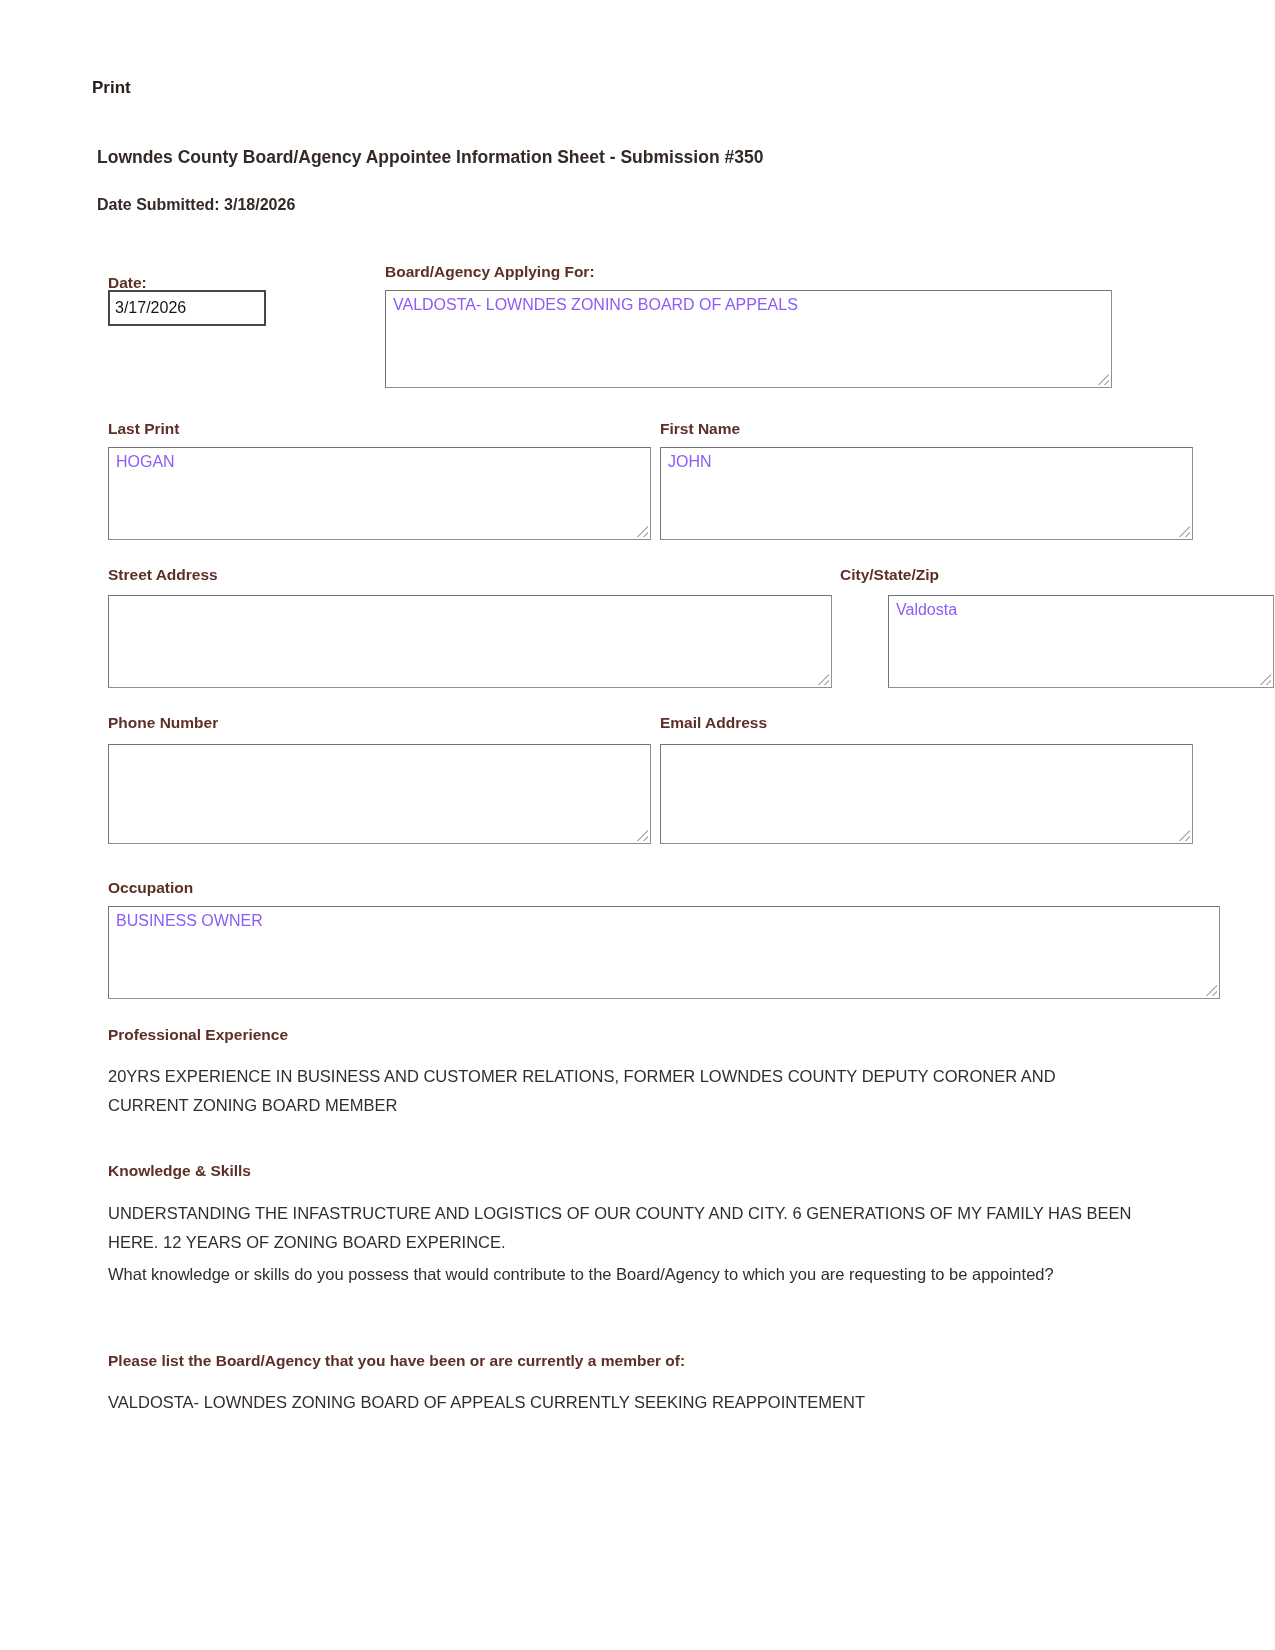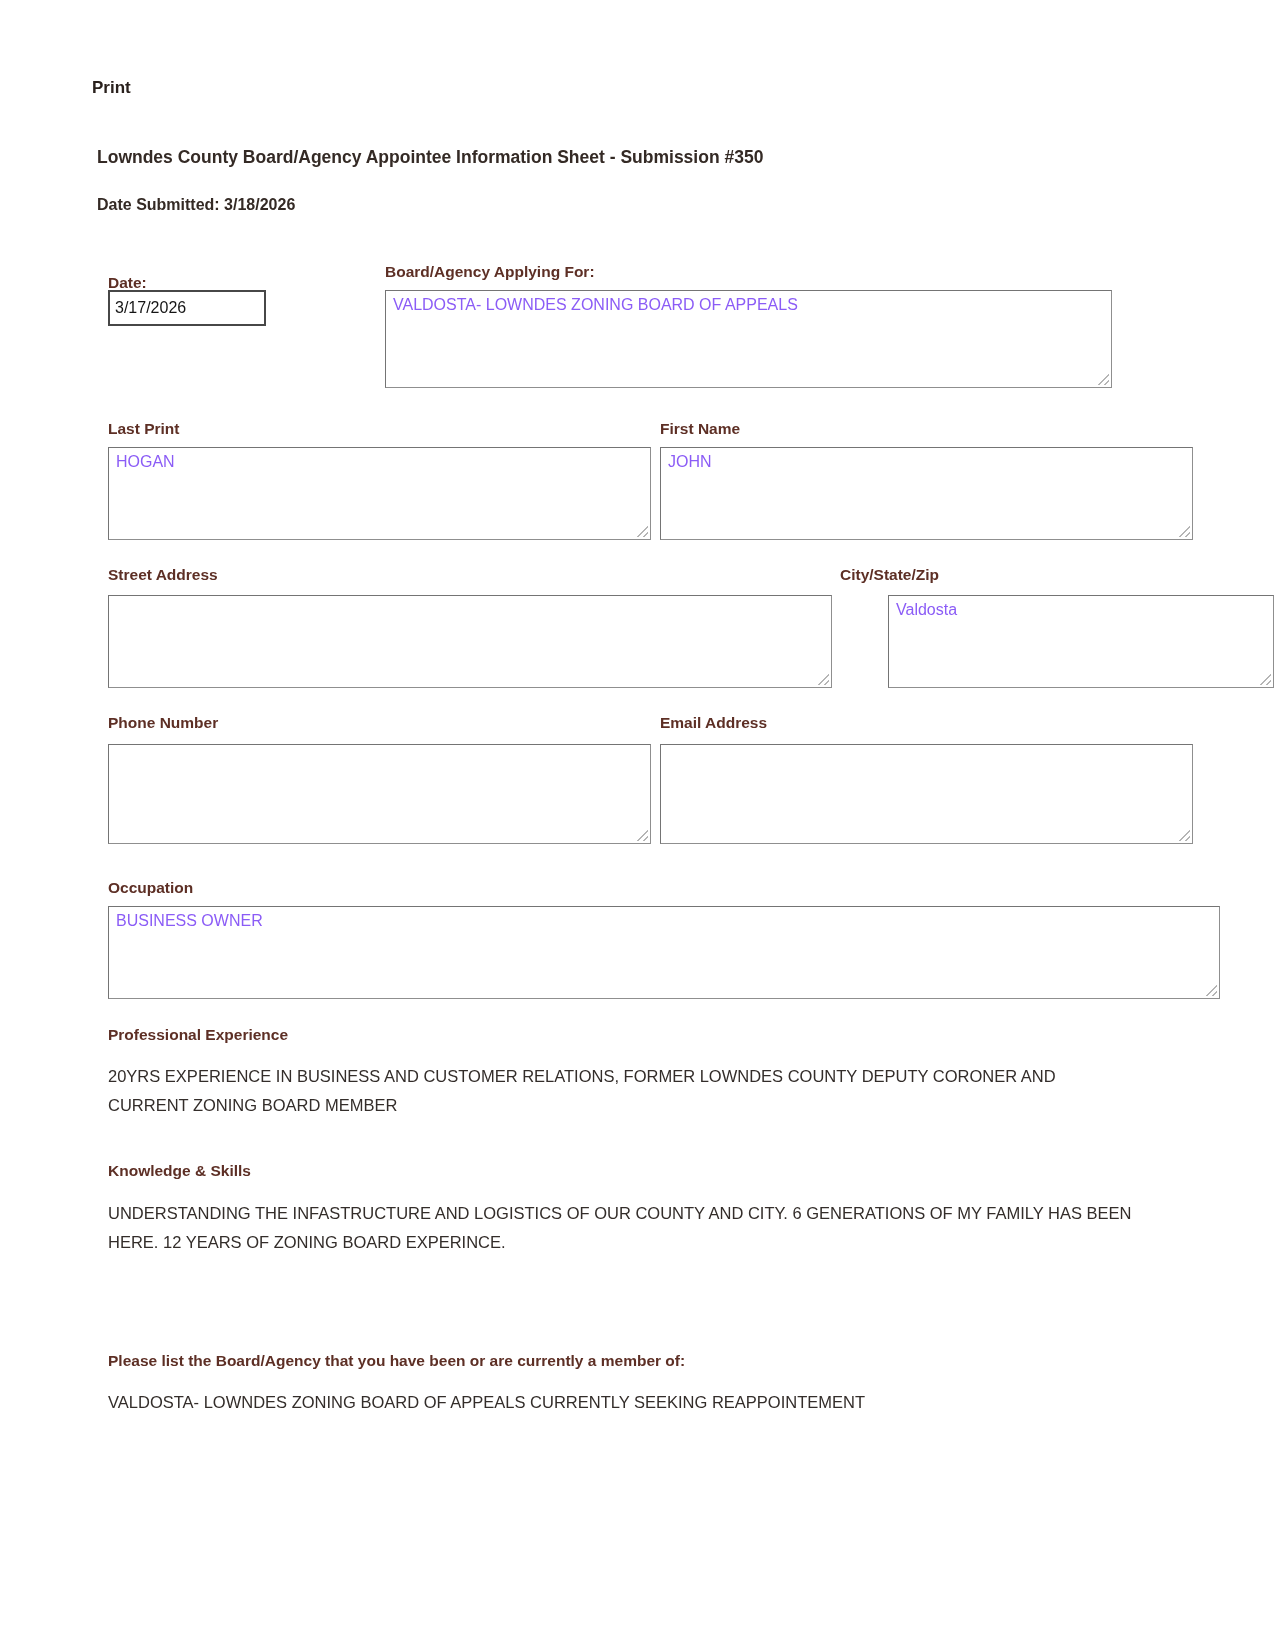--- a/index.html
+++ b/index.html
@@ -153,17 +153,18 @@
   <div class="abs field-label" style="left:108px; top:879px;">Occupation</div>
   <div class="ta-wrap" style="left:108px; top:906px; width:1112px; height:93px;">
     <textarea style="">BUSINESS OWNER</textarea>
   </div>
 
   <div class="abs section-heading" style="left:108px; top:1026px;">Professional Experience</div>
   <div class="abs body-text" style="left:108px; top:1062px; width:995px;">20YRS EXPERIENCE IN BUSINESS AND CUSTOMER RELATIONS, FORMER LOWNDES COUNTY DEPUTY CORONER AND CURRENT ZONING BOARD MEMBER</div>
 
   <div class="abs section-heading" style="left:108px; top:1162px;">Knowledge &amp; Skills</div>
   <div class="abs body-text" style="left:108px; top:1199px; width:1025px;">UNDERSTANDING THE INFASTRUCTURE AND LOGISTICS OF OUR COUNTY AND CITY. 6 GENERATIONS OF MY FAMILY HAS BEEN HERE. 12 YEARS OF ZONING BOARD EXPERINCE.</div>
+  <div class="abs body-text" style="left:108px; top:1260px; width:1005px;">What knowledge or skills do you possess that would contribute to the Board/Agency to which you are requesting to be appointed?</div>
 
   <div class="abs body-text" style="left:108px; top:1388px; width:1120px;">VALDOSTA- LOWNDES ZONING BOARD OF APPEALS CURRENTLY SEEKING REAPPOINTEMENT</div>
   <div class="abs section-heading" style="left:108px; top:1352px;">Please list the Board/Agency that you have been or are currently a member of:</div>
 
 </div>
 
 </body></html>

